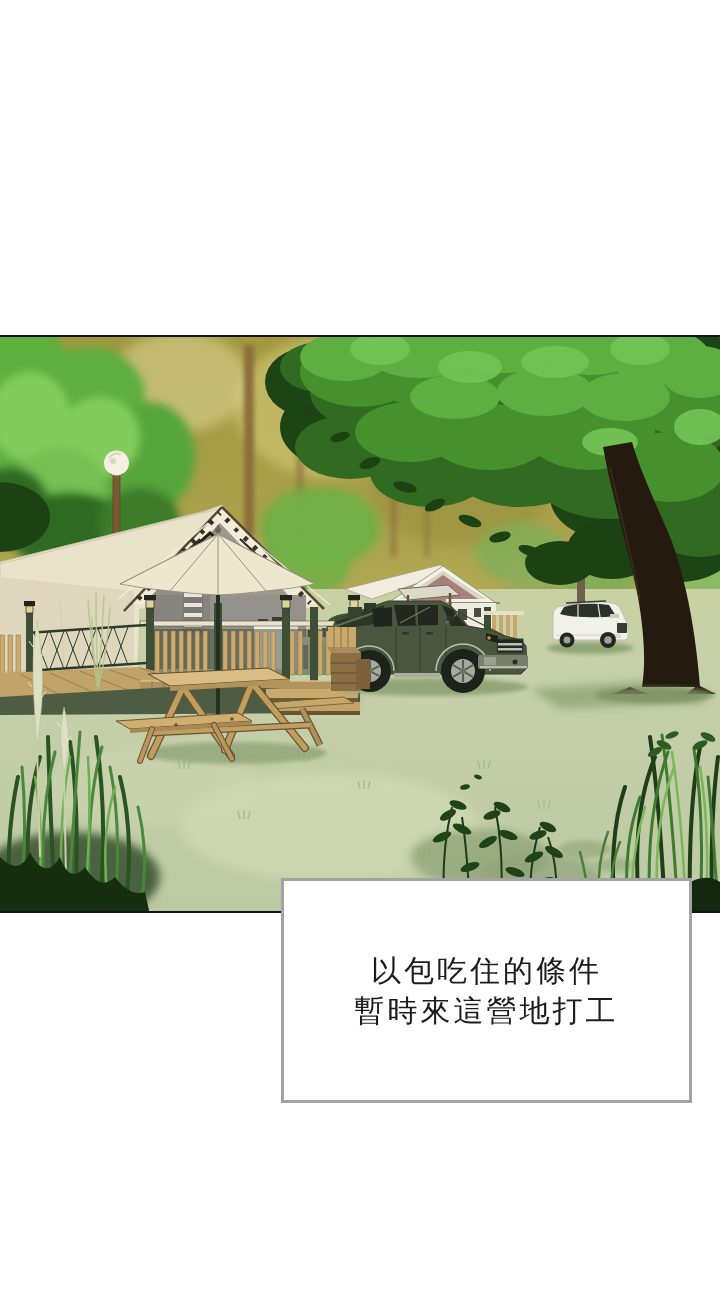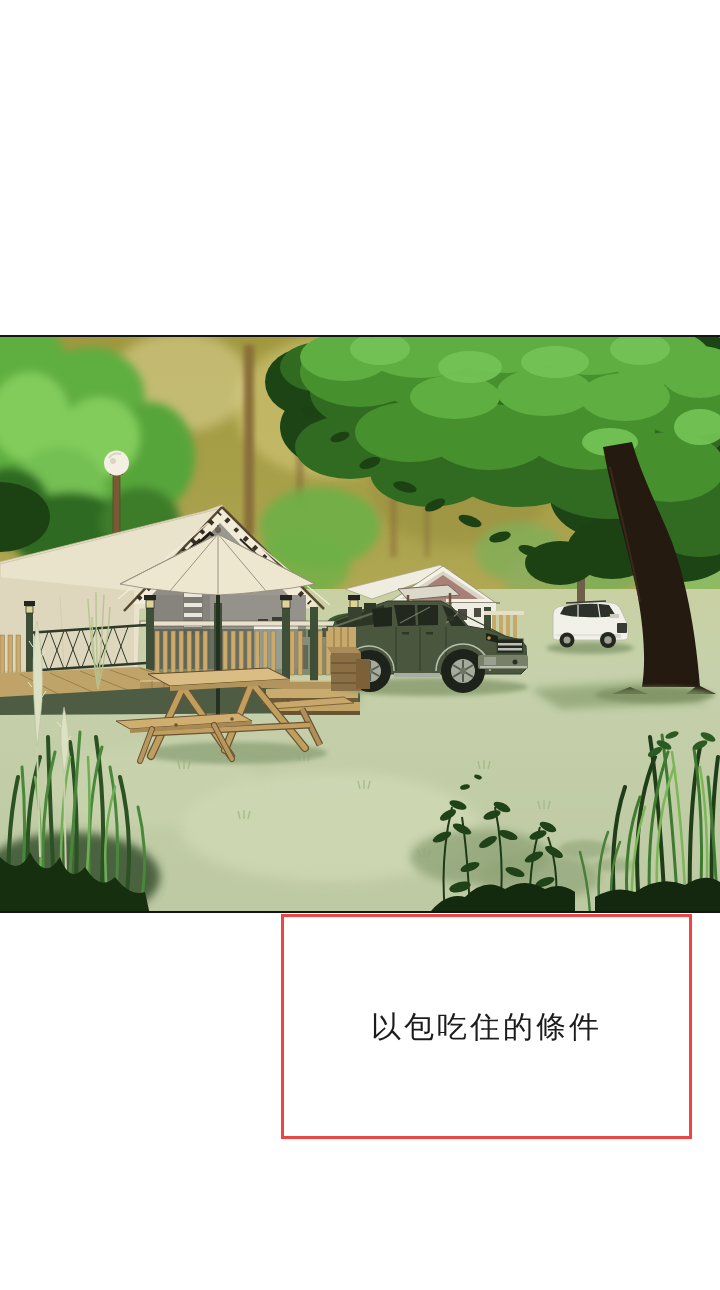--- a/index.html
+++ b/index.html
@@ -1,22 +1,22 @@
 <!DOCTYPE html>
 <html><head>
 <meta charset="utf-8">
 <style>
   html,body{margin:0;padding:0;background:#ffffff;}
   #page{position:relative;width:720px;height:1290px;background:#ffffff;overflow:hidden;
         font-family:"DejaVu Sans","Liberation Sans",sans-serif;}
   #panel{position:absolute;left:0;top:335px;width:720px;height:578px;box-sizing:border-box;
          border-top:2px solid #141414;border-bottom:2px solid #141414;overflow:hidden;z-index:1;}
   #panel svg{display:block;width:720px;height:574px;}
-  #caption-box{position:absolute;left:281px;top:914px;width:411px;height:225px;box-sizing:border-box;
-         background:#ffffff;border:3px solid #ef4444;z-index:3;
+  #caption-box{position:absolute;left:281px;top:878px;width:411px;height:225px;box-sizing:border-box;
+         background:#ffffff;border:3px solid #a3a3a3;z-index:3;
          display:flex;flex-direction:column;align-items:center;justify-content:center;}
   .caption-line{font-size:30px;line-height:40px;letter-spacing:3px;color:#1c1c1c;
          white-space:nowrap;text-align:center;font-weight:500;}
 </style>
 </head>
 <body>
 
 <div id="page">
 
   <div id="panel">
@@ -609,15 +609,16 @@
         <ellipse cx="708" cy="400" rx="8" ry="3.5" transform="rotate(25 708 400)"></ellipse>
         <ellipse cx="672" cy="398" rx="7" ry="3" transform="rotate(-20 672 398)"></ellipse>
       </g>
       <path d="M595,578 L595,560 Q615,548 635,555 Q660,538 685,548 Q705,535 720,545 L720,578 Z" fill="#13280e"></path>
     </g>
   </svg>
   </div>
 
   <div id="caption-box">
     <div class="caption-line">以包吃住的條件</div>
+    <div class="caption-line">暫時來這營地打工</div>
   </div>
 
 </div>
 
 </body></html>

